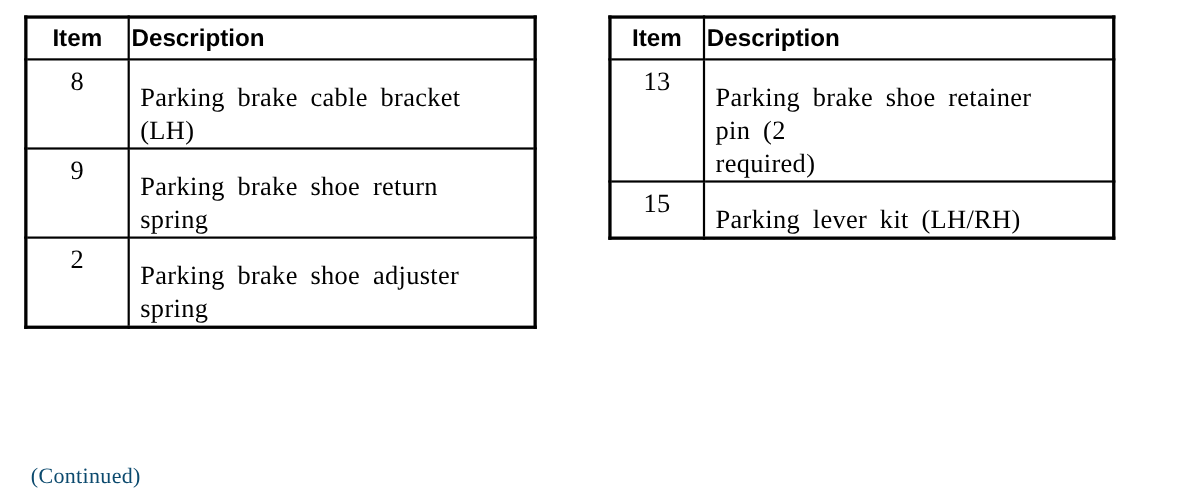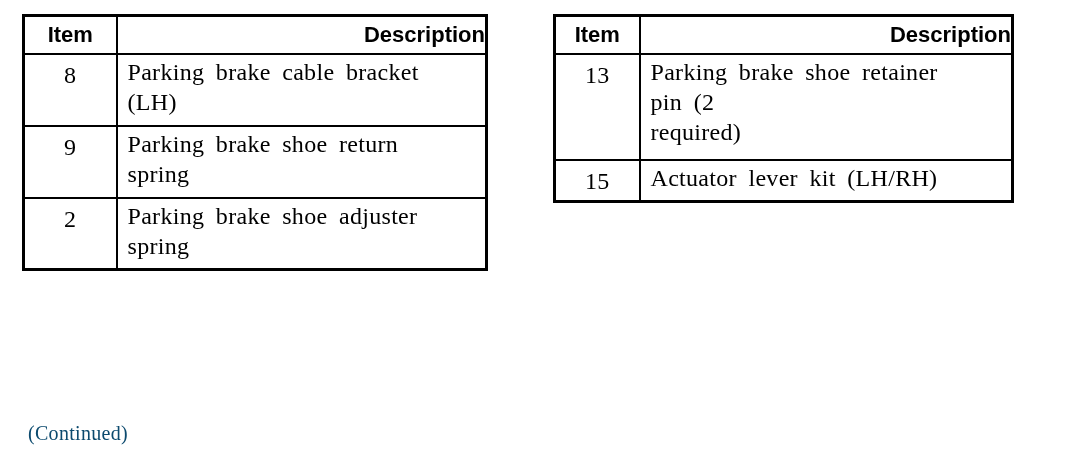--- a/index.html
+++ b/index.html
@@ -41,35 +41,35 @@
     overflow: hidden;
   }
 
   table.parts-table th {
     font-family: "Liberation Sans", sans-serif;
     font-weight: bold;
     font-size: 22px;
     vertical-align: middle;
   }
   th.item-head { text-align: center; }
-  th.desc-head { text-align: right; padding-left: 28px; }
+  th.desc-head { text-align: left; padding-left: 2px; }
 
   td.item-cell {
     text-align: center;
     font-size: 24px;
     line-height: 30px;
     padding-top: 5px;
     letter-spacing: 0.3px;
   }
 
   td.desc-cell {
     text-align: left;
     font-size: 24px;
     line-height: 30px;
-    padding: 2px 6px 0 10px;
+    padding: 19px 6px 0 10px;
     word-spacing: 0.22em;
     letter-spacing: 0.3px;
     white-space: pre-line;
   }
 
   
   tr.rh38  { height: 38px; }
   tr.rh42  { height: 42px; }
   tr.rh46  { height: 46px; }
   tr.rh72  { height: 72px; }
@@ -137,18 +137,18 @@
     </thead>
     <tbody>
       <tr class="rh106">
         <td class="item-cell">13</td>
         <td class="desc-cell">Parking brake shoe retainer
 pin (2
 required)</td>
       </tr>
       <tr class="rh42">
         <td class="item-cell">15</td>
-        <td class="desc-cell">Actuator lever kit (LH/RH)</td>
+        <td class="desc-cell">Parking lever kit (LH/RH)</td>
       </tr>
     </tbody>
   </table>
 
 </div>
 
 </body></html>

